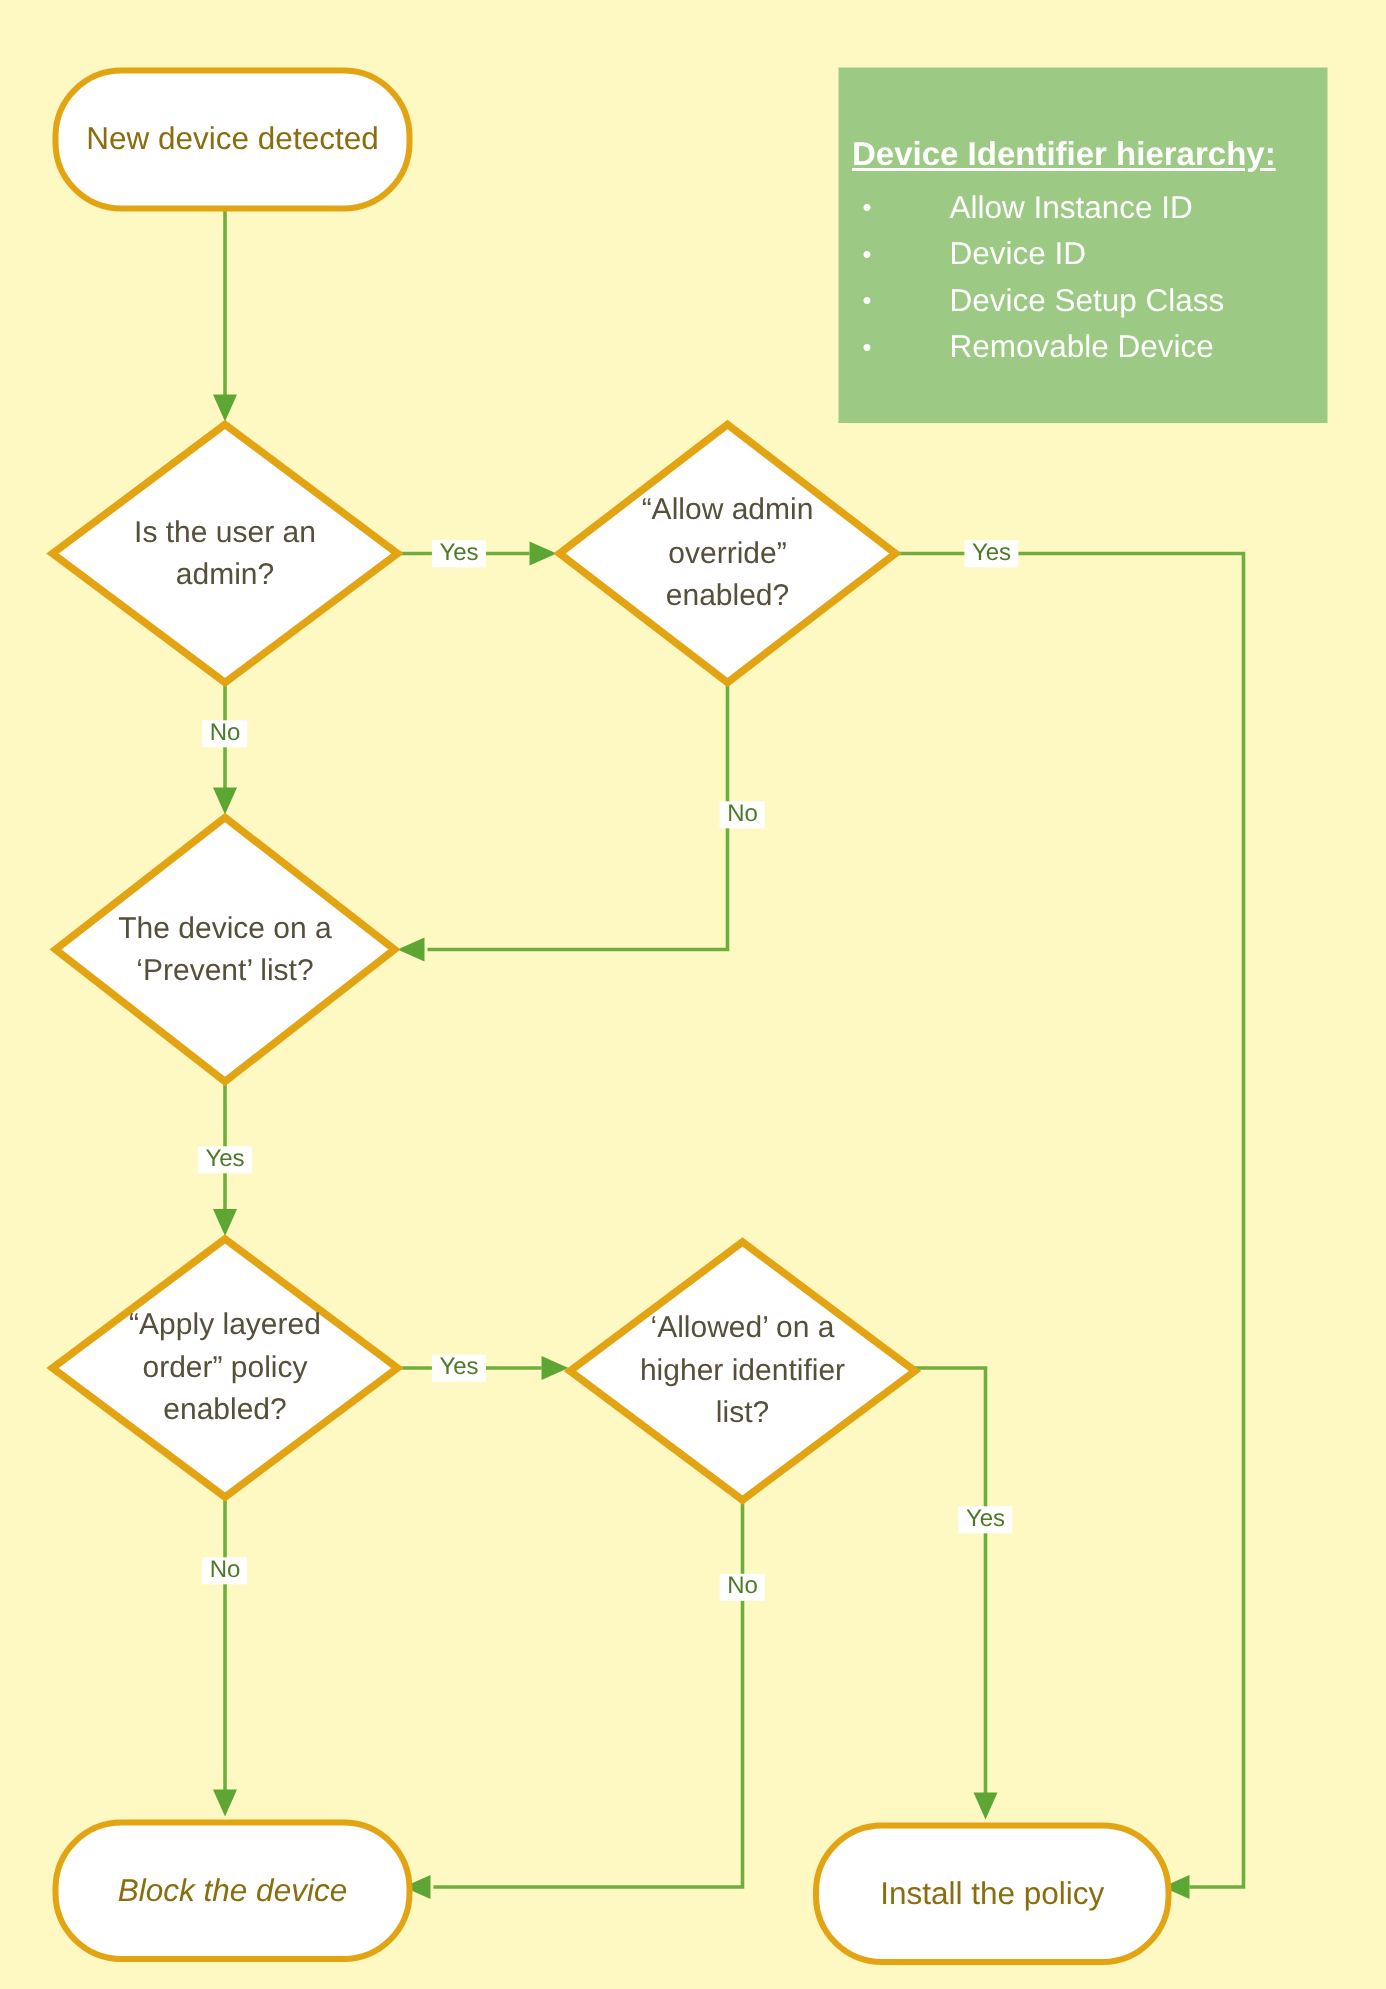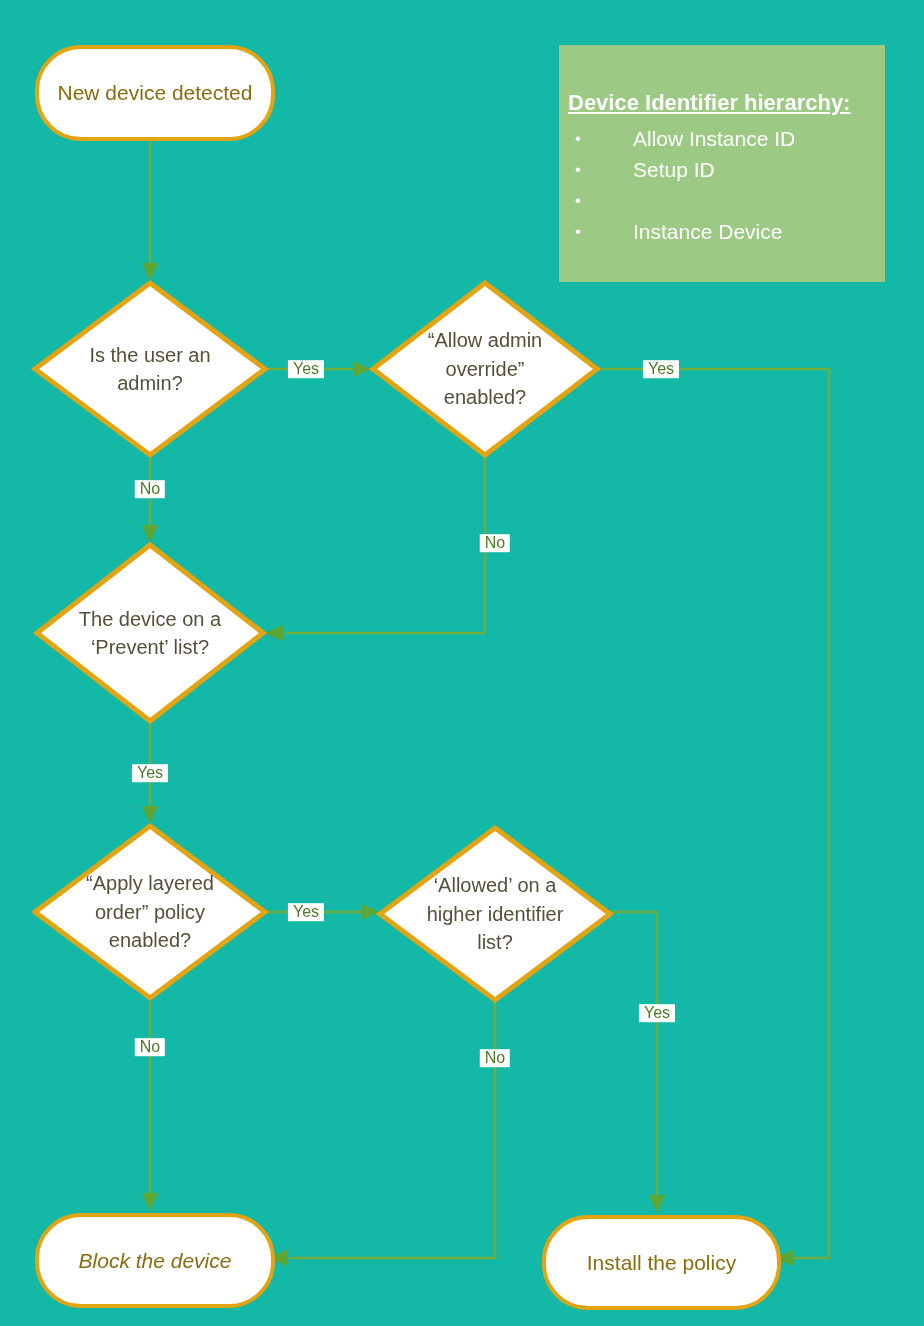--- a/index.html
+++ b/index.html
@@ -1,17 +1,17 @@
 <!DOCTYPE html>
 <html><head>
 <meta charset="utf-8">
 <style>
   html,body{margin:0;padding:0;background:#ffffff;}
   #canvas{
-    position:relative;width:924px;height:1326px;background:#14b8a6;
+    position:relative;width:924px;height:1326px;background:#fef9c3;
     font-family:"Liberation Sans",sans-serif;overflow:hidden;
   }
   #edge-layer{position:absolute;left:0;top:0;width:924px;height:1326px;z-index:1;}
   #edge-layer path{fill:none;stroke:#6FAE3E;stroke-width:2.4;}
   #edge-layer polygon{fill:#5EA634;stroke:none;}
 
   .terminal{
     position:absolute;z-index:2;background:#ffffff;
     border:4.5px solid #E2A413;border-radius:46px;
     display:flex;align-items:center;justify-content:center;
@@ -83,28 +83,29 @@
   </div>
 
   <div class="legend">
     <div class="legend-title">Device Identifier hierarchy:</div>
     <div class="legend-item">
       <span class="bullet">•</span>
       <span>Allow Instance ID</span>
     </div>
     <div class="legend-item">
       <span class="bullet">•</span>
-      <span>Setup ID</span>
+      <span>Device ID</span>
     </div>
     <div class="legend-item">
       <span class="bullet">•</span>
+      <span>Device Setup Class</span>
     </div>
     <div class="legend-item">
       <span class="bullet">•</span>
-      <span>Instance Device</span>
+      <span>Removable Device</span>
     </div>
   </div>
 
   <div class="diamond" style="left:373px;top:283px;width:224px;height:172px;">
     <svg width="224" height="172" viewBox="0 0 224 172">
       <polygon points="112,0 224,86 112,172 0,86"></polygon>
     </svg>
     <div class="dtext">
         <span style="width:140px;">“Allow admin override” enabled?</span>
       </div>

